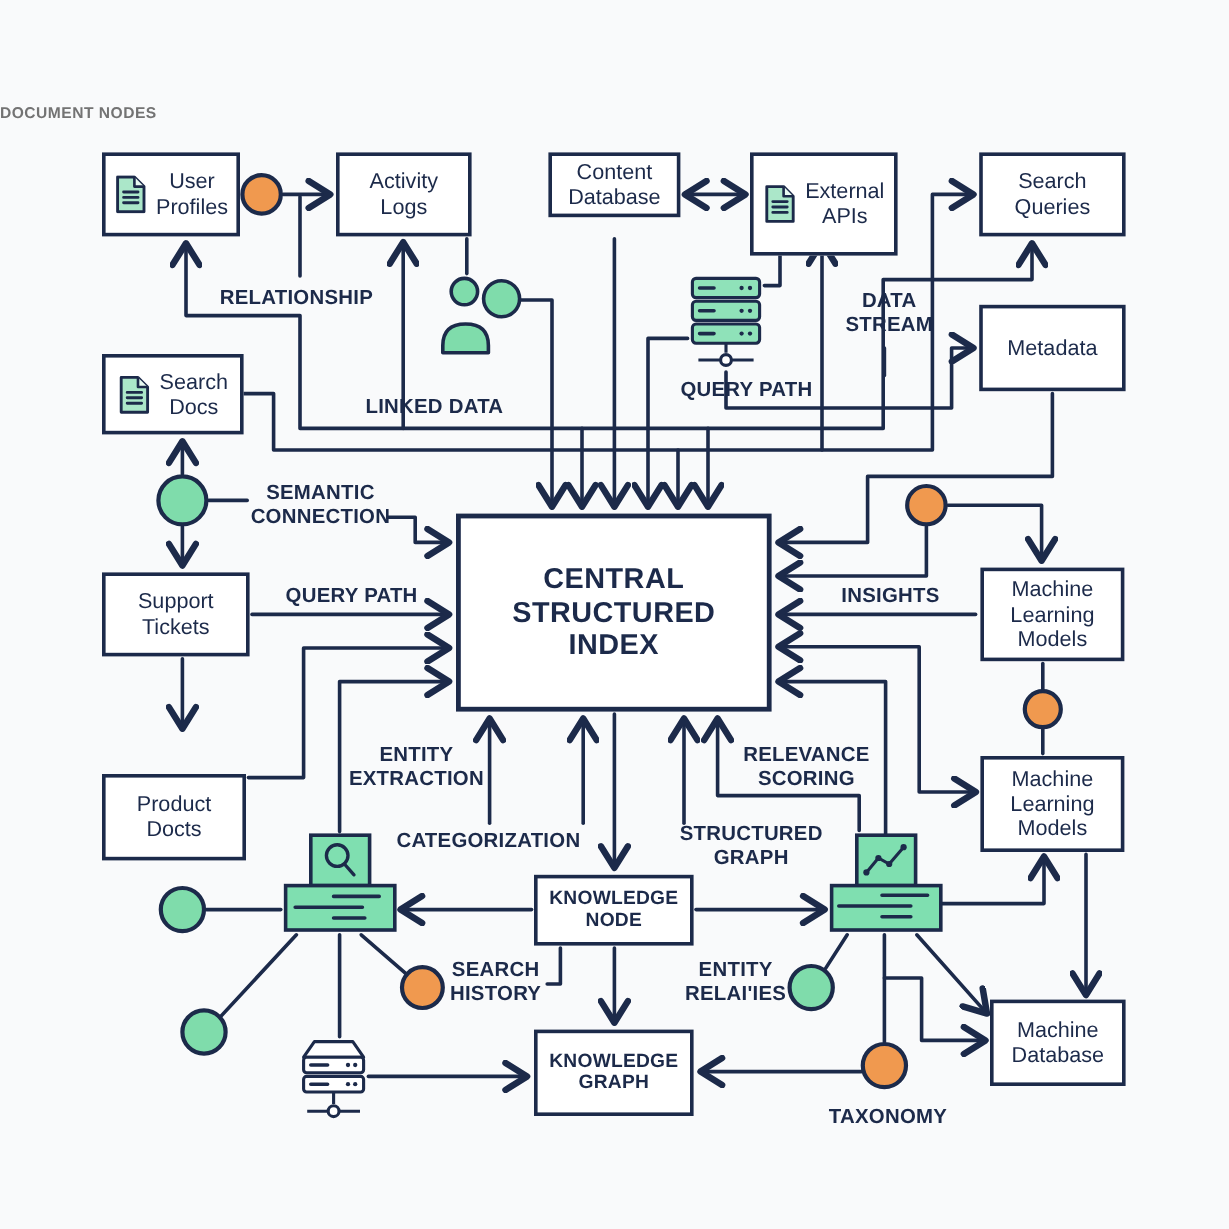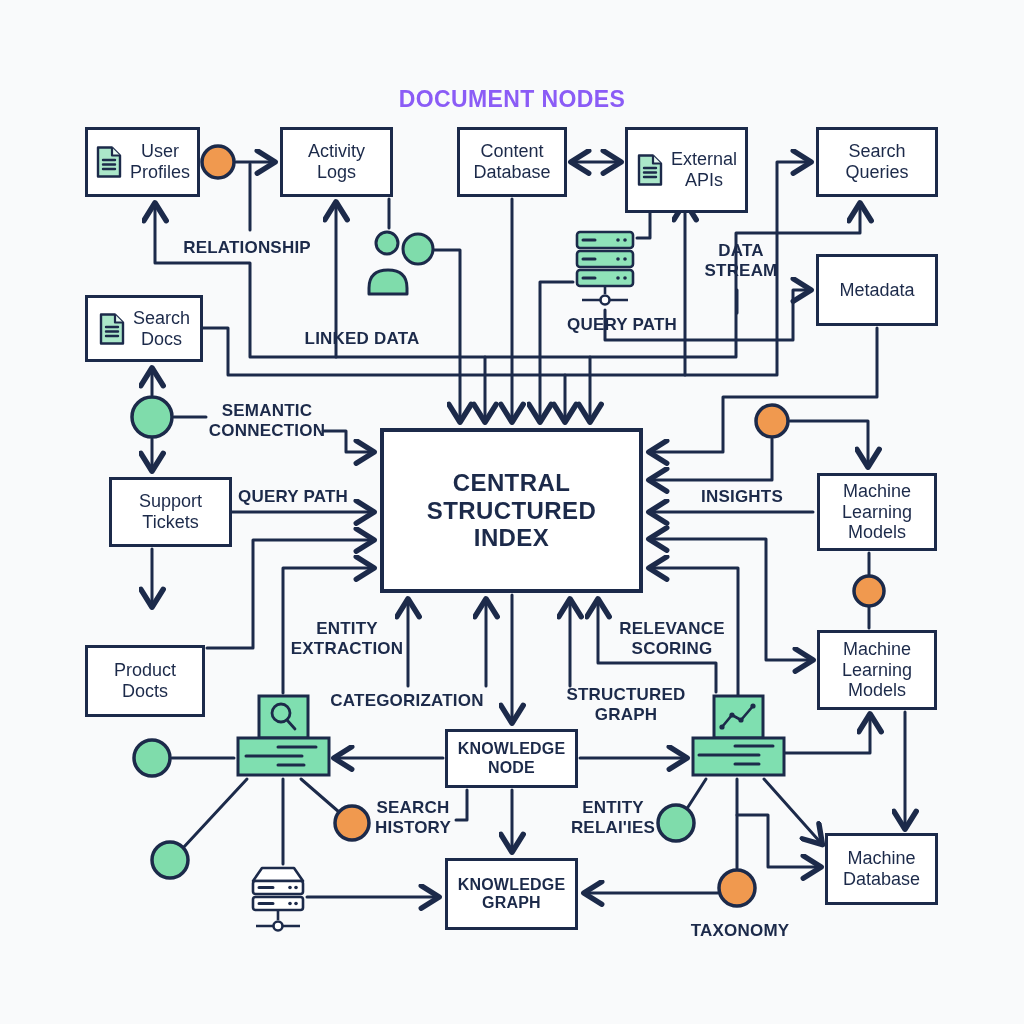--- a/index.html
+++ b/index.html
@@ -1,19 +1,19 @@
 <!DOCTYPE html>
 <html><head>
 <meta charset="utf-8">
 <style>
   html,body{margin:0;padding:0;background:#f9fafb;}
   .canvas{position:relative;width:1024px;height:1024px;background:#f9fafb;overflow:hidden;
           font-family:"Liberation Sans", sans-serif;}
-  .title{position:absolute;top:86px;left:0;width:100%;text-align:center;color:#8b5cf6;
-         font-weight:700;font-size:23px;letter-spacing:.4px;}
+  .title{position:absolute;top:86px;left:0;width:100%;color:#737373;
+         font-weight:700;font-size:13px;letter-spacing:.4px;}
   #wires{position:absolute;left:0;top:0;width:1024px;height:1024px;}
   .node{position:absolute;background:#ffffff;border:3.5px solid #1c2a4a;box-sizing:border-box;
         display:flex;align-items:center;justify-content:center;gap:7px;color:#1c2a4a;
         font-size:18px;font-weight:500;line-height:1.14;text-align:center;white-space:pre-line;}
   .node.central{font-weight:700;font-size:24px;letter-spacing:.4px;border-width:4px;}
   .node.bold{font-weight:700;font-size:16px;letter-spacing:.2px;}
   .node .nicon{display:inline-flex;flex-shrink:0;}
   .label{position:absolute;transform:translate(-50%,-50%);color:#1c2a4a;font-weight:700;
          font-size:17px;line-height:1.18;text-align:center;white-space:pre-line;letter-spacing:.2px;}
   .icon{position:absolute;}
@@ -94,38 +94,38 @@
     </svg>
   <div id="nodes-layer">
       <div class="node" style="left: 85px; top: 127px; width: 115px; height: 70px;"><span class="nicon"><svg width="28" height="32" viewBox="0 0 28 32">
             <path d="M3 1.5h14l8 8V30.5H3z" fill="#abe7c9" stroke="#1c2a4a" stroke-width="2.4" stroke-linejoin="round"></path>
             <path d="M17 1.5v8h8" fill="#e8faf1" stroke="#1c2a4a" stroke-width="2.2" stroke-linejoin="round"></path>
             <path d="M8 14h12M8 18.5h12M8 23h12" stroke="#1c2a4a" stroke-width="2.4" stroke-linecap="round"></path>
           </svg></span><span>User
 Profiles</span></div>
       <div class="node" style="left: 280px; top: 127px; width: 113px; height: 70px;"><span>Activity
 Logs</span></div>
-      <div class="node" style="left: 457px; top: 127px; width: 110px; height: 70px;"><span>Content
+      <div class="node" style="left: 457px; top: 127px; width: 110px; height: 54px;"><span>Content
 Database</span></div>
       <div class="node" style="left: 625px; top: 127px; width: 123px; height: 86px;"><span class="nicon"><svg width="28" height="32" viewBox="0 0 28 32">
             <path d="M3 1.5h14l8 8V30.5H3z" fill="#abe7c9" stroke="#1c2a4a" stroke-width="2.4" stroke-linejoin="round"></path>
             <path d="M17 1.5v8h8" fill="#e8faf1" stroke="#1c2a4a" stroke-width="2.2" stroke-linejoin="round"></path>
             <path d="M8 14h12M8 18.5h12M8 23h12" stroke="#1c2a4a" stroke-width="2.4" stroke-linecap="round"></path>
           </svg></span><span>External
 APIs</span></div>
       <div class="node" style="left: 816px; top: 127px; width: 122px; height: 70px;"><span>Search
 Queries</span></div>
       <div class="node" style="left: 816px; top: 254px; width: 122px; height: 72px;"><span>Metadata</span></div>
       <div class="node" style="left: 85px; top: 295px; width: 118px; height: 67px;"><span class="nicon"><svg width="28" height="32" viewBox="0 0 28 32">
             <path d="M3 1.5h14l8 8V30.5H3z" fill="#abe7c9" stroke="#1c2a4a" stroke-width="2.4" stroke-linejoin="round"></path>
             <path d="M17 1.5v8h8" fill="#e8faf1" stroke="#1c2a4a" stroke-width="2.2" stroke-linejoin="round"></path>
             <path d="M8 14h12M8 18.5h12M8 23h12" stroke="#1c2a4a" stroke-width="2.4" stroke-linecap="round"></path>
           </svg></span><span>Search
 Docs</span></div>
-      <div class="node" style="left: 85px; top: 477px; width: 123px; height: 70px; margin-left: 24px;"><span>Support
+      <div class="node" style="left: 85px; top: 477px; width: 123px; height: 70px;"><span>Support
 Tickets</span></div>
       <div class="node" style="left: 85px; top: 613px; width: 120px; height: 72px; margin-top: 32px;"><span>Product
 Docts</span></div>
       <div class="node central" style="left: 380px; top: 428px; width: 263px; height: 165px;"><span>CENTRAL
 STRUCTURED
 INDEX</span></div>
       <div class="node" style="left: 817px; top: 473px; width: 120px; height: 78px;"><span>Machine
 Learning
 Models</span></div>
       <div class="node" style="left: 817px; top: 630px; width: 120px; height: 80px;"><span>Machine

